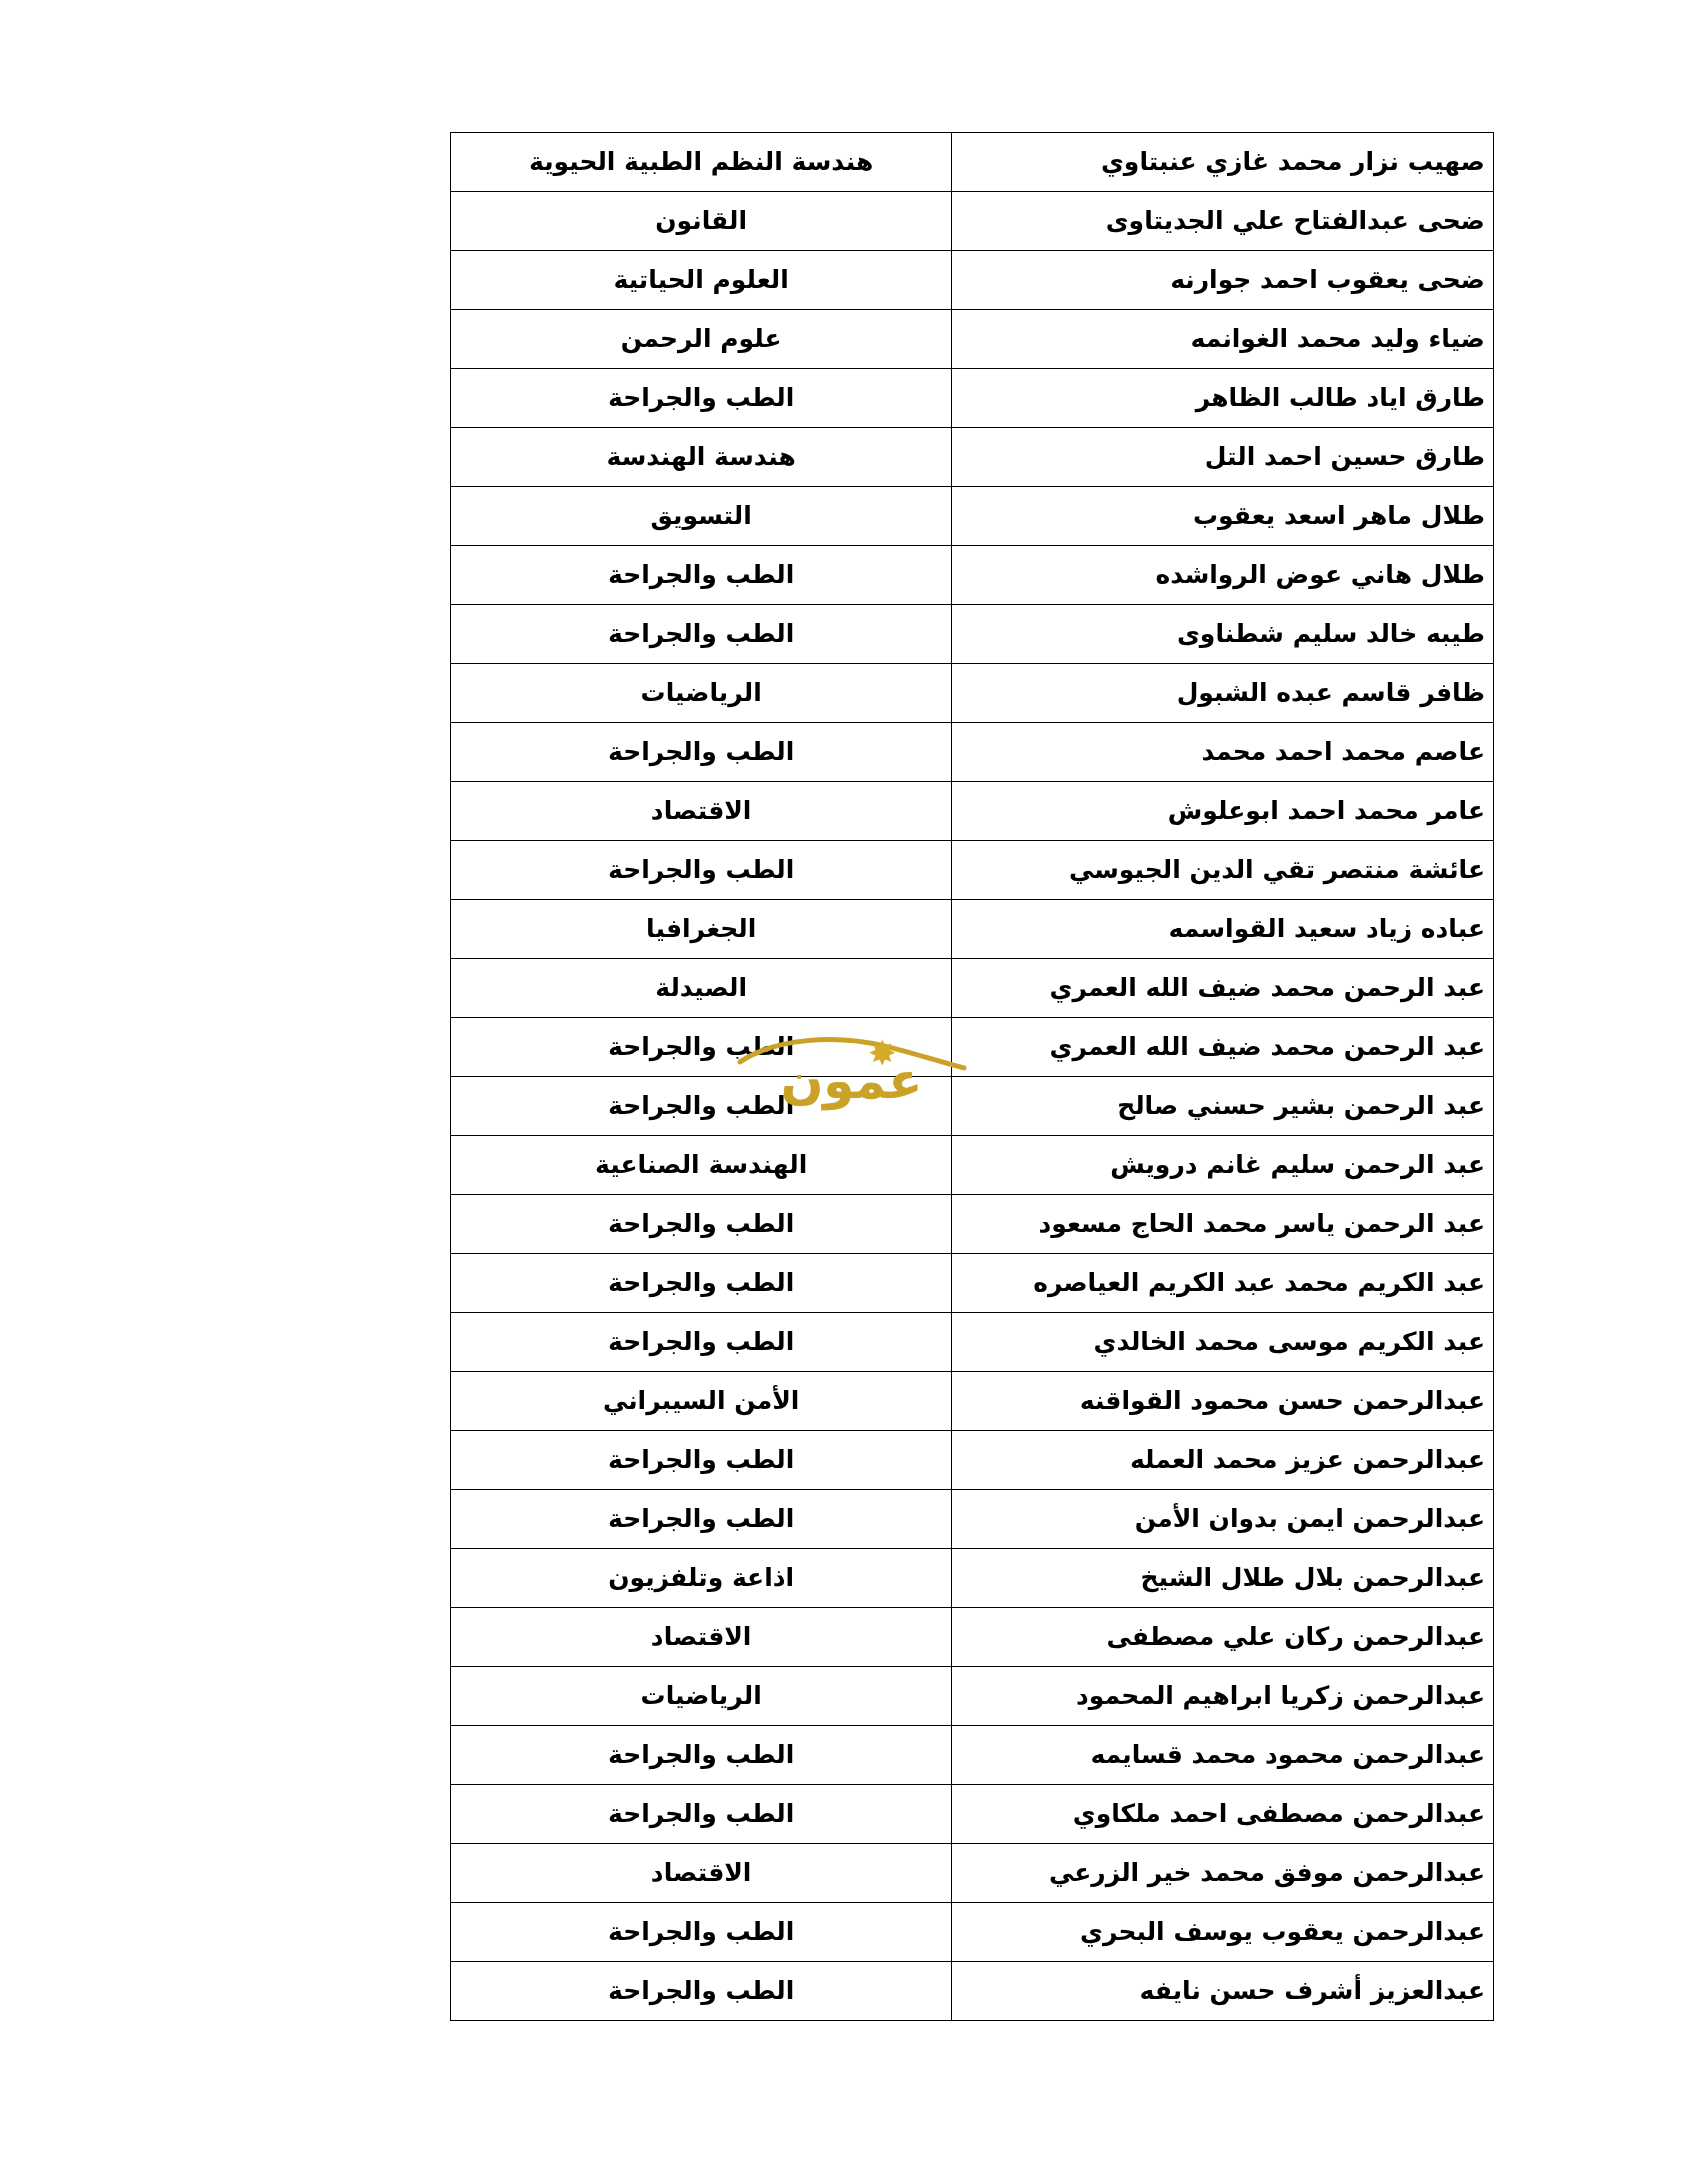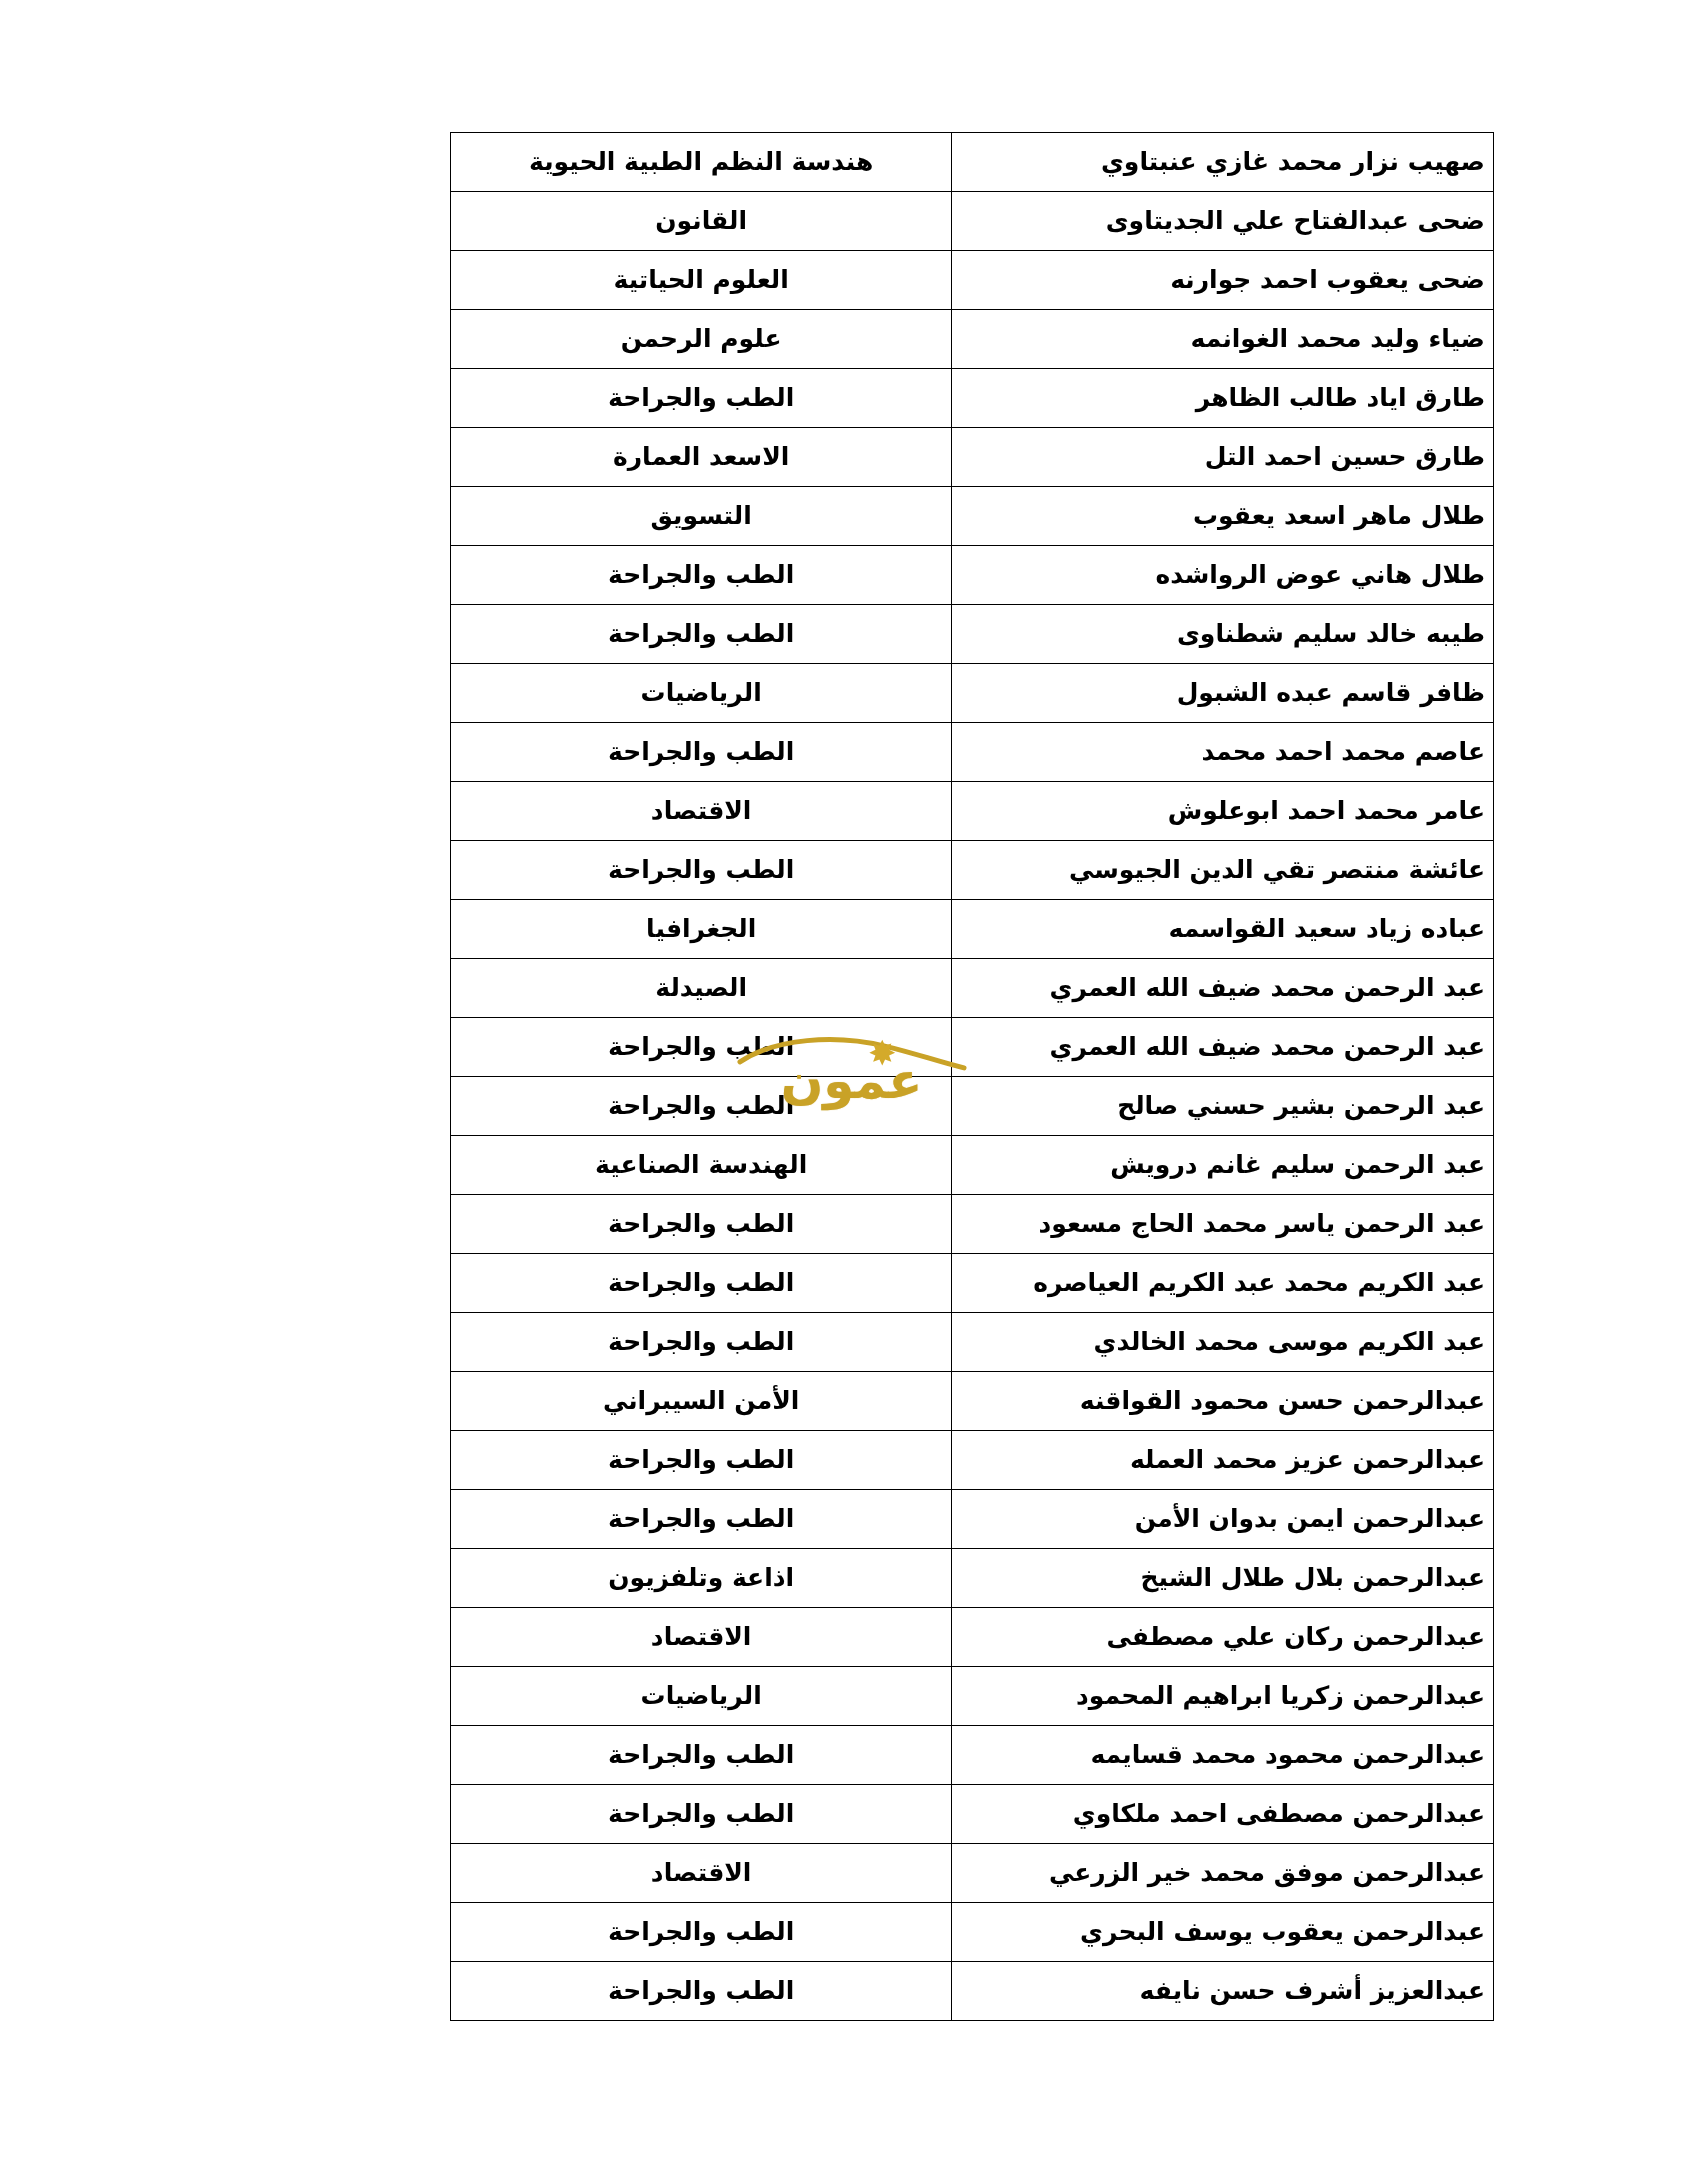--- a/index.html
+++ b/index.html
@@ -114,21 +114,21 @@
           <tr>
             <td class="name-cell">ضياء وليد محمد الغوانمه</td>
             <td class="major-cell">علوم الرحمن</td>
           </tr>
           <tr>
             <td class="name-cell">طارق اياد طالب الظاهر</td>
             <td class="major-cell">الطب والجراحة</td>
           </tr>
           <tr>
             <td class="name-cell">طارق حسين احمد التل</td>
-            <td class="major-cell">الاسعد العمارة</td>
+            <td class="major-cell">هندسة الهندسة</td>
           </tr>
           <tr>
             <td class="name-cell">طلال ماهر اسعد يعقوب</td>
             <td class="major-cell">التسويق</td>
           </tr>
           <tr>
             <td class="name-cell">طلال هاني عوض الرواشده</td>
             <td class="major-cell">الطب والجراحة</td>
           </tr>
           <tr>

